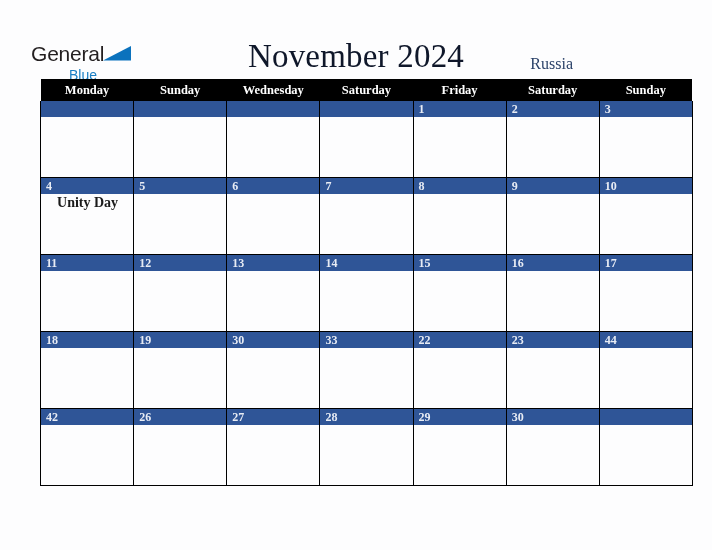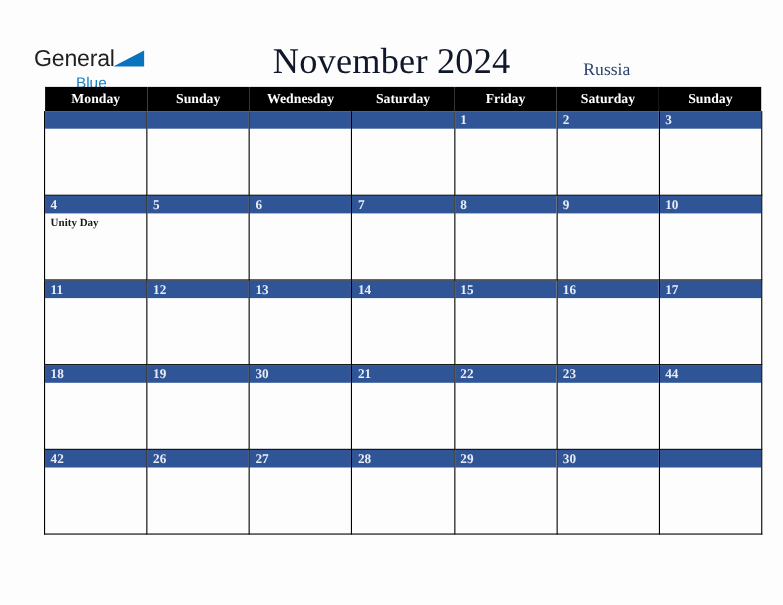--- a/index.html
+++ b/index.html
@@ -134,24 +134,25 @@
   }
 
   .daybody {
     padding: 3px 4px 0 5px;
     height: 57px;
     overflow: hidden;
   }
 
   .event {
     font-family: "Liberation Serif", serif;
-    font-size: 10px;
+    font-size: 14px;
     font-weight: bold;
     color: #1a1a1a;
     line-height: 11px;
+    text-align: center;
   }
 </style>
 </head>
 <body>
 
 <div class="header">
 
   <div class="logo">
     <span class="logo-general">General</span>
     <span class="logo-tri"></span>
@@ -326,21 +327,21 @@
             <div class="event"></div>
           </div>
         </td>
         <td>
           <div class="daybar">30</div>
           <div class="daybody">
             <div class="event"></div>
           </div>
         </td>
         <td>
-          <div class="daybar">21</div>
+          <div class="daybar">33</div>
           <div class="daybody">
             <div class="event"></div>
           </div>
         </td>
         <td>
           <div class="daybar">22</div>
           <div class="daybody">
             <div class="event"></div>
           </div>
         </td>

